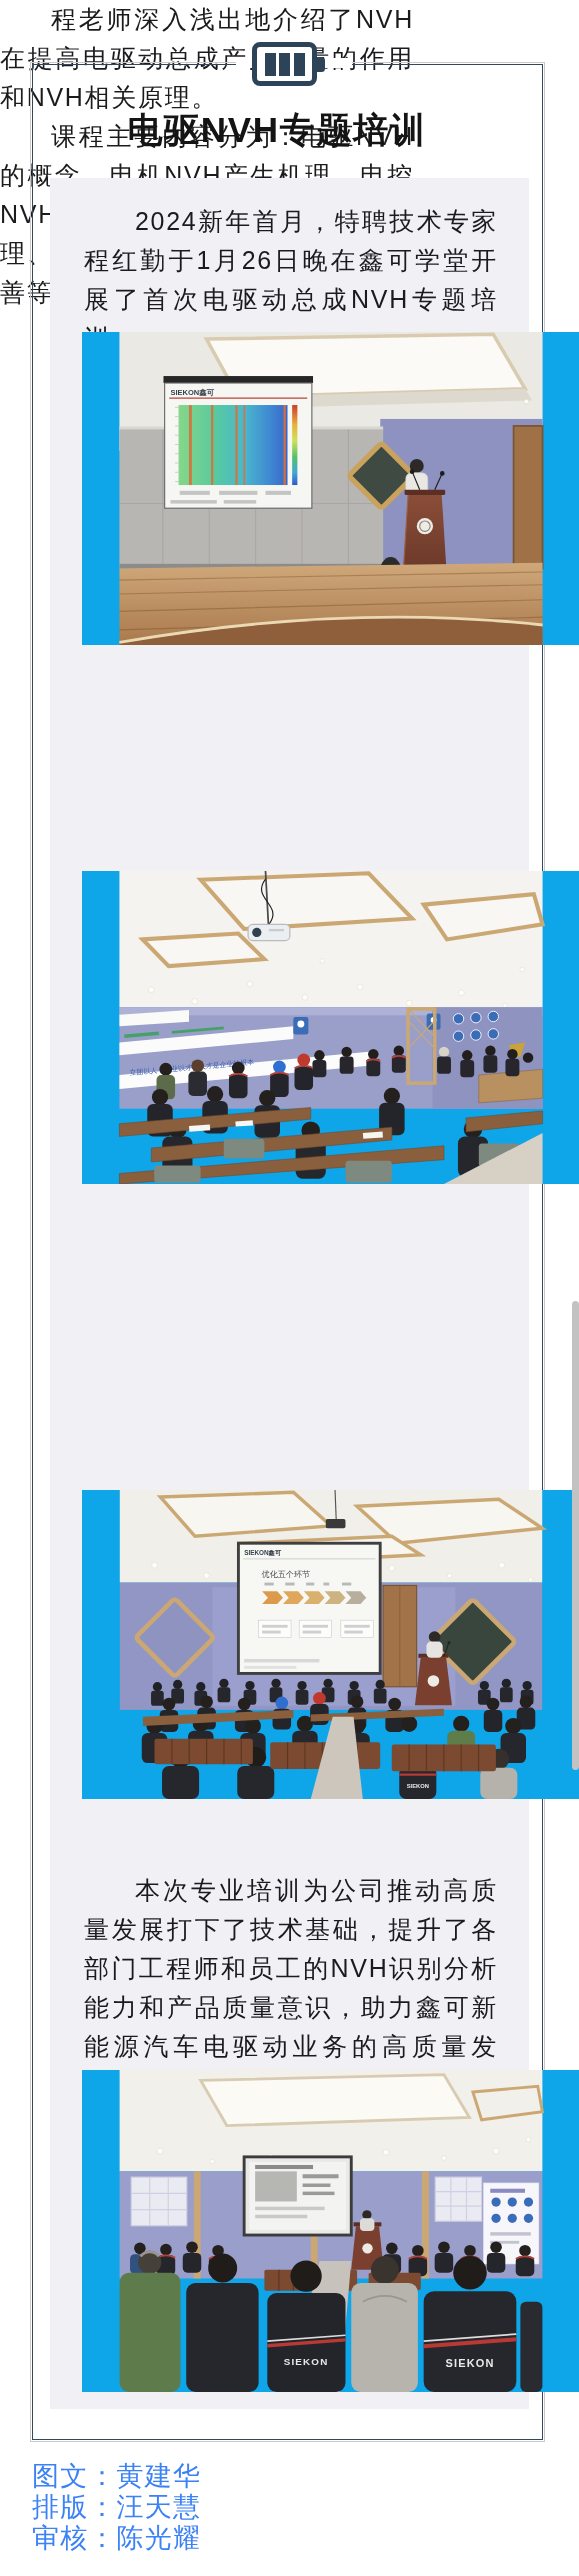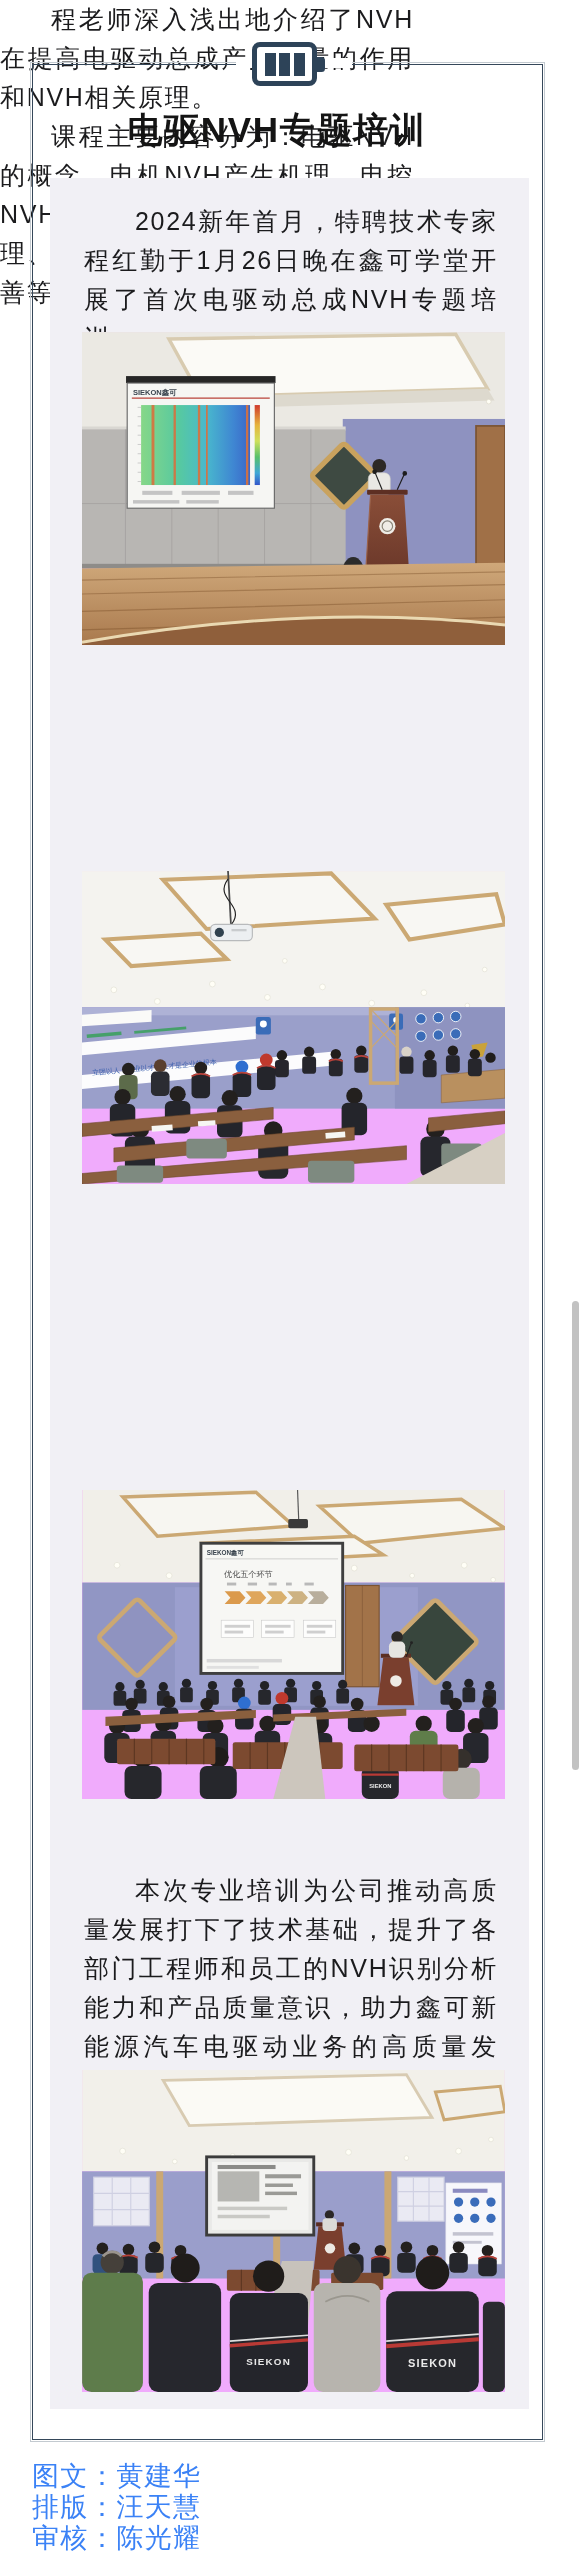--- a/index.html
+++ b/index.html
@@ -20,21 +20,21 @@
   .title{position:absolute;left:0;top:111px;width:554px;margin:0;text-align:center;
          font-size:35px;line-height:37px;font-weight:700;color:#141414;letter-spacing:1.7px;}
   
   .panel{position:absolute;left:50px;top:178px;width:479px;height:2231px;background:#F1F0F5;}
   
   .para{position:absolute;left:84px;width:414px;margin:0;font-size:25px;line-height:39px;
         letter-spacing:1.7px;color:#1B1B1D;text-align:justify;text-indent:51px;}
   #p1{top:202px;} #p2{top:660px;} #p34{top:1216px;} #p5{top:1871px;}
   #p34 p{margin:0;}
   
-  .photo{position:absolute;left:82px;width:423px;overflow:hidden;background:#f0abfc;}
+  .photo{position:absolute;left:82px;width:498px;overflow:hidden;background:#0ea5e9;}
   #photo1{top:332px;height:313px;} #photo2{top:871px;height:313px;}
   #photo3{top:1490px;height:309px;} #photo4{top:2070px;height:322px;}
   .photo svg{display:block;width:100%;height:100%;}
   
   .scrollbar-thumb{position:absolute;left:572px;top:1301px;width:7px;height:469px;
                    background:#C2C2C2;border-radius:3.5px;}
   
   .footer{position:absolute;left:32px;top:2461px;color:#3b82f6;font-size:27px;line-height:31px;letter-spacing:1.2px;}
 </style>
 </head>

